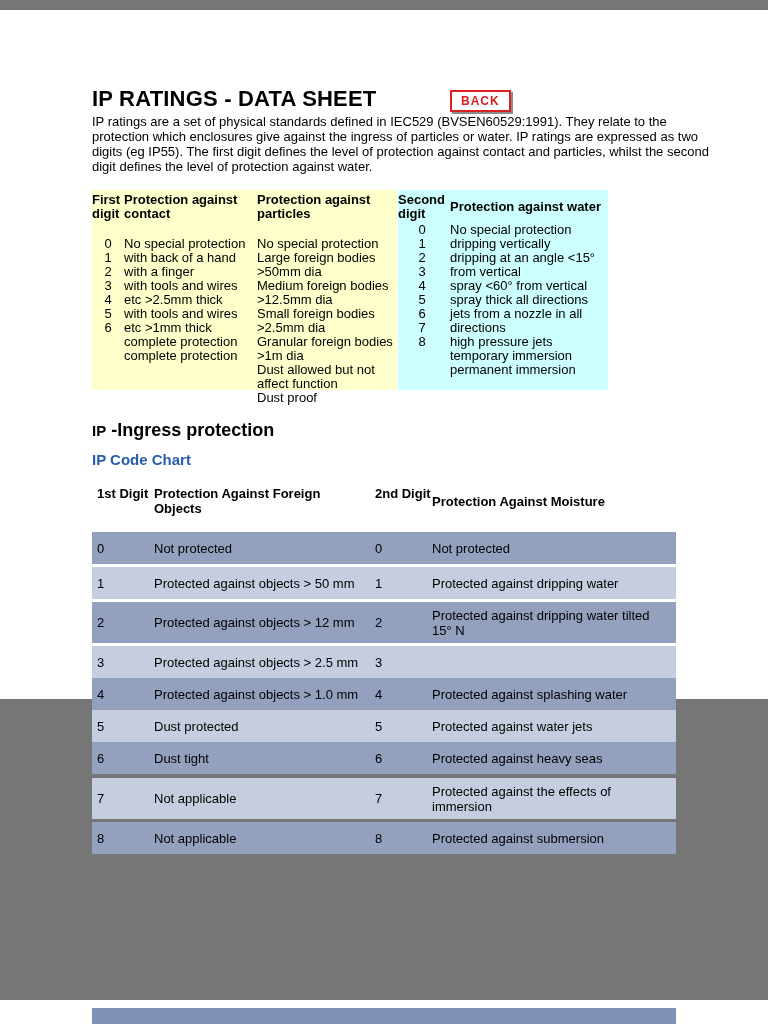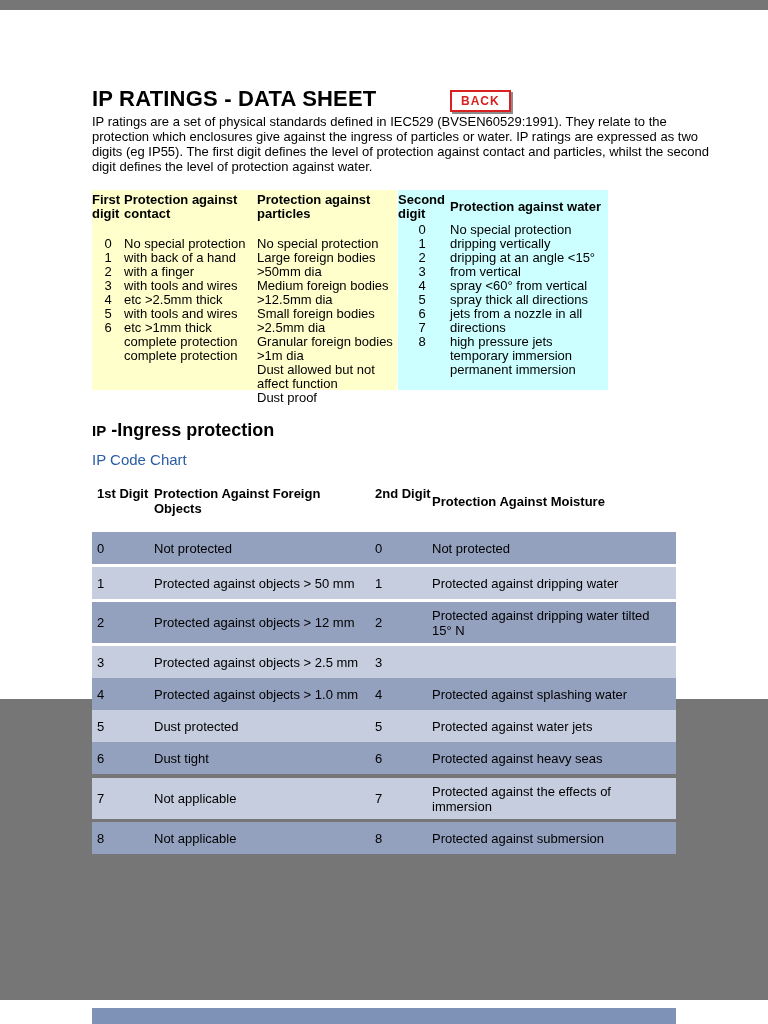--- a/index.html
+++ b/index.html
@@ -28,21 +28,21 @@
   .whead{display:flex;font-weight:bold;margin-bottom:2px;height:28px}
   .wh1{width:48px;}
   .wh2{flex:1;padding-left:4px;align-self:center;white-space:nowrap}
   .wrow{display:flex}
   .wd{width:48px;text-align:center}
   .ww{flex:1;padding-left:4px;white-space:nowrap}
 
   .ingress{position:absolute;left:92px;top:410px;display:flex;align-items:baseline;font-weight:bold}
   .ingress .big{font-size:15px;margin-right:5px}
   .ingress .small{font-size:18px}
-  .chart-heading{position:absolute;left:92px;top:441px;font-size:15px;font-weight:normal;color:var(--heading_blue,#2a5da8)}
+  .chart-heading{position:absolute;left:92px;top:441px;font-size:15px;font-weight:bold;color:var(--heading_blue,#2a5da8)}
 
   
   .ctable{position:absolute;left:92px;top:476px;width:584px;font-size:13px}
   .chead{display:flex;font-weight:bold;height:30px;margin-bottom:16px;line-height:15px}
   .cc{display:block}
   .c1{width:62px;padding-left:5px}
   .c2{width:216px}
   .c3{width:62px;padding-left:5px}
   .c4{flex:1;padding-right:6px}
   .chead .c4{align-self:center}

